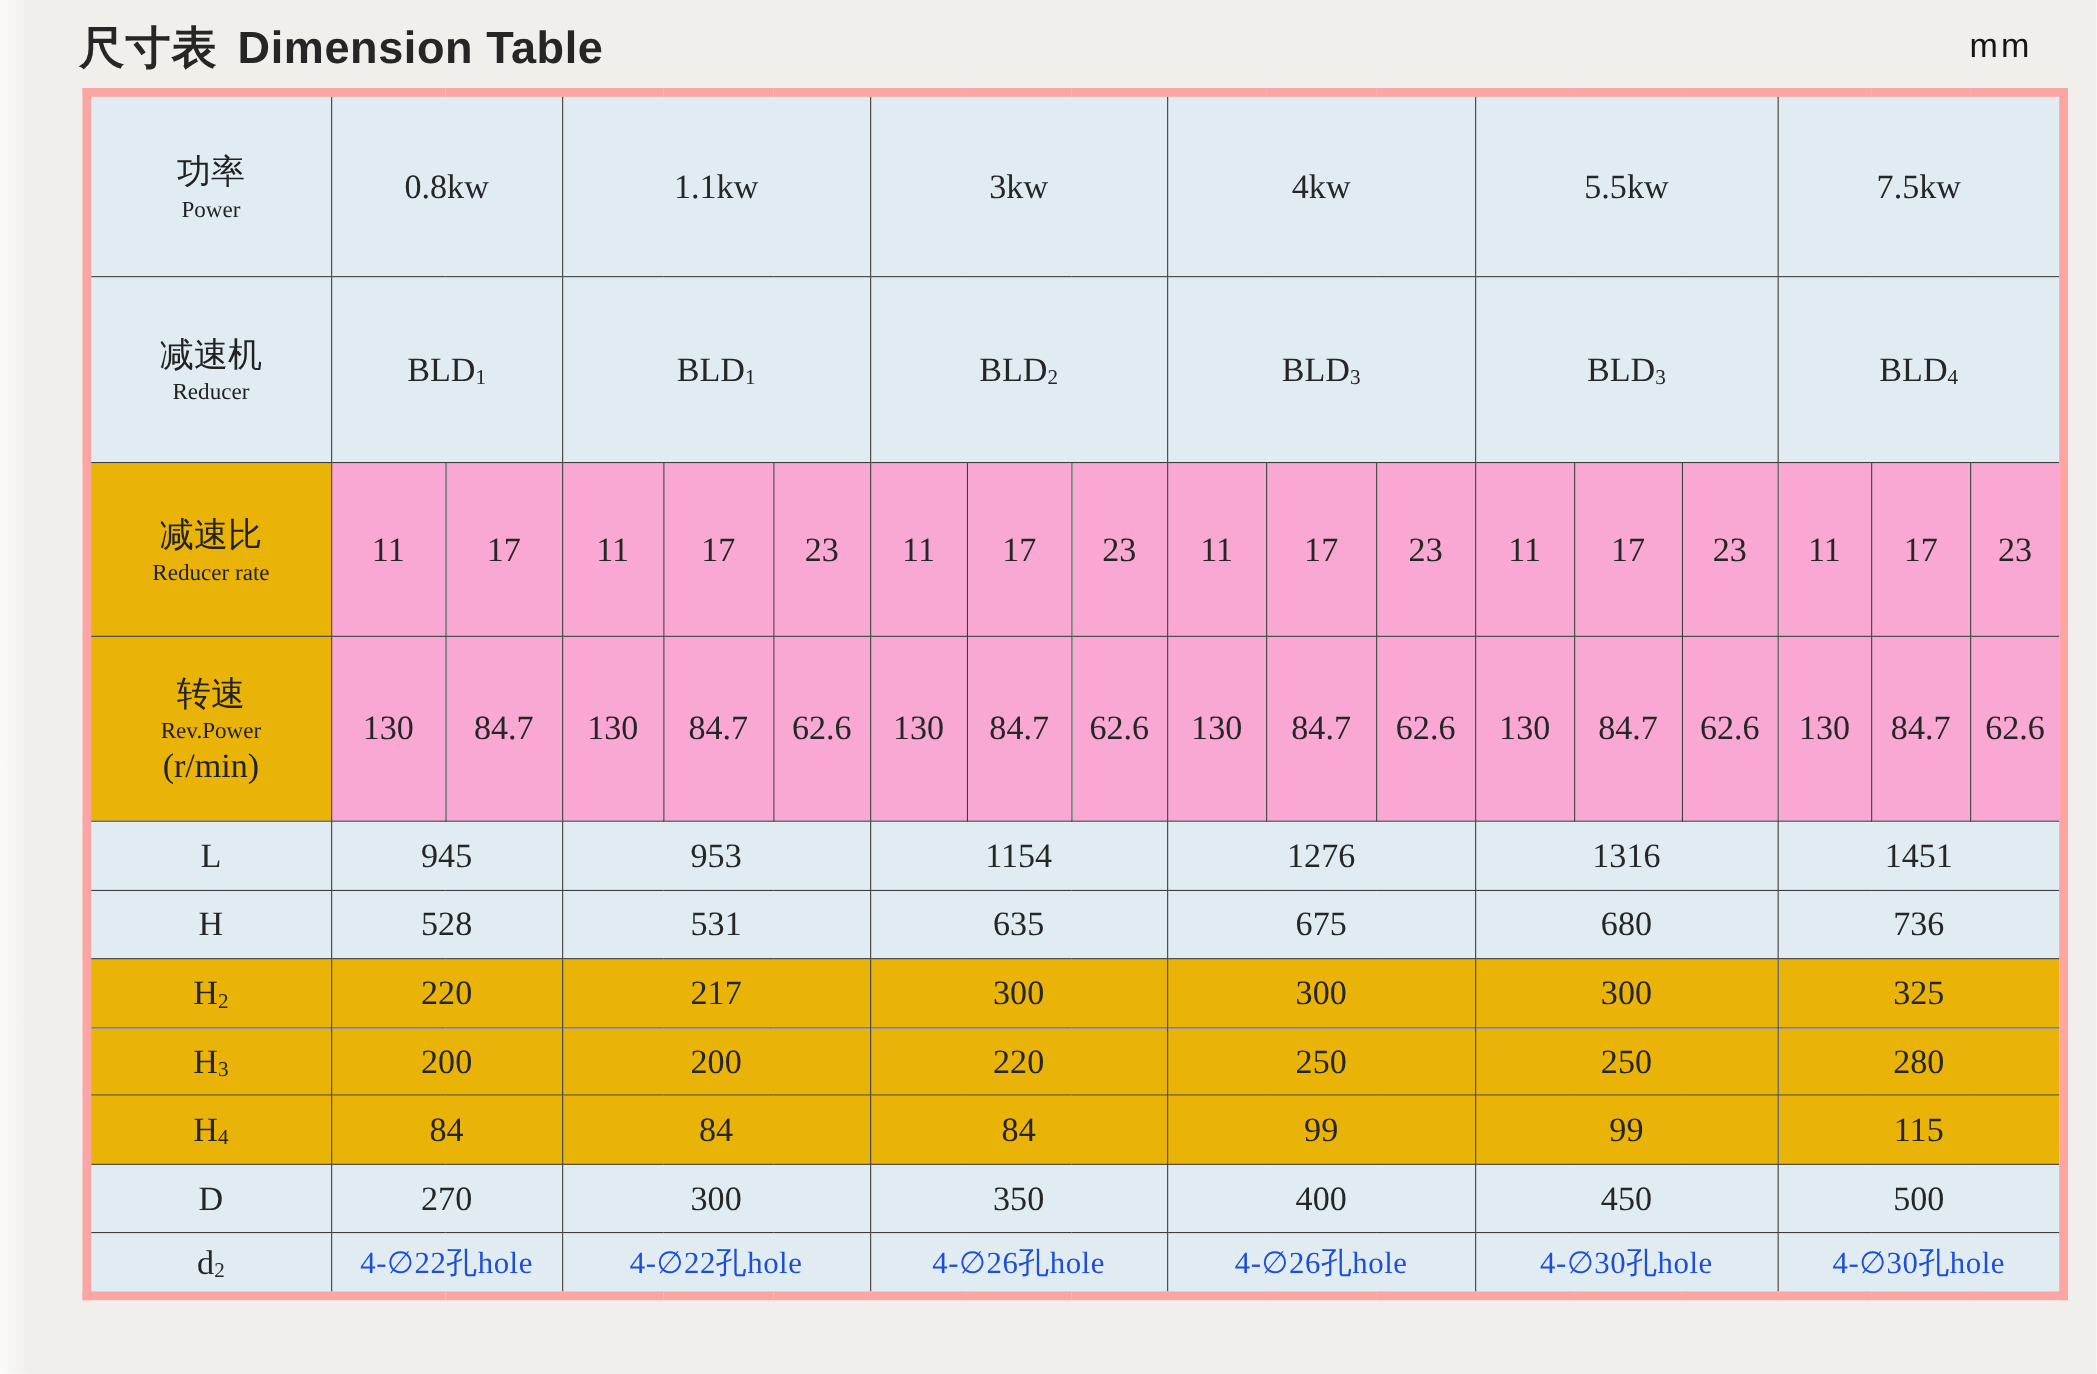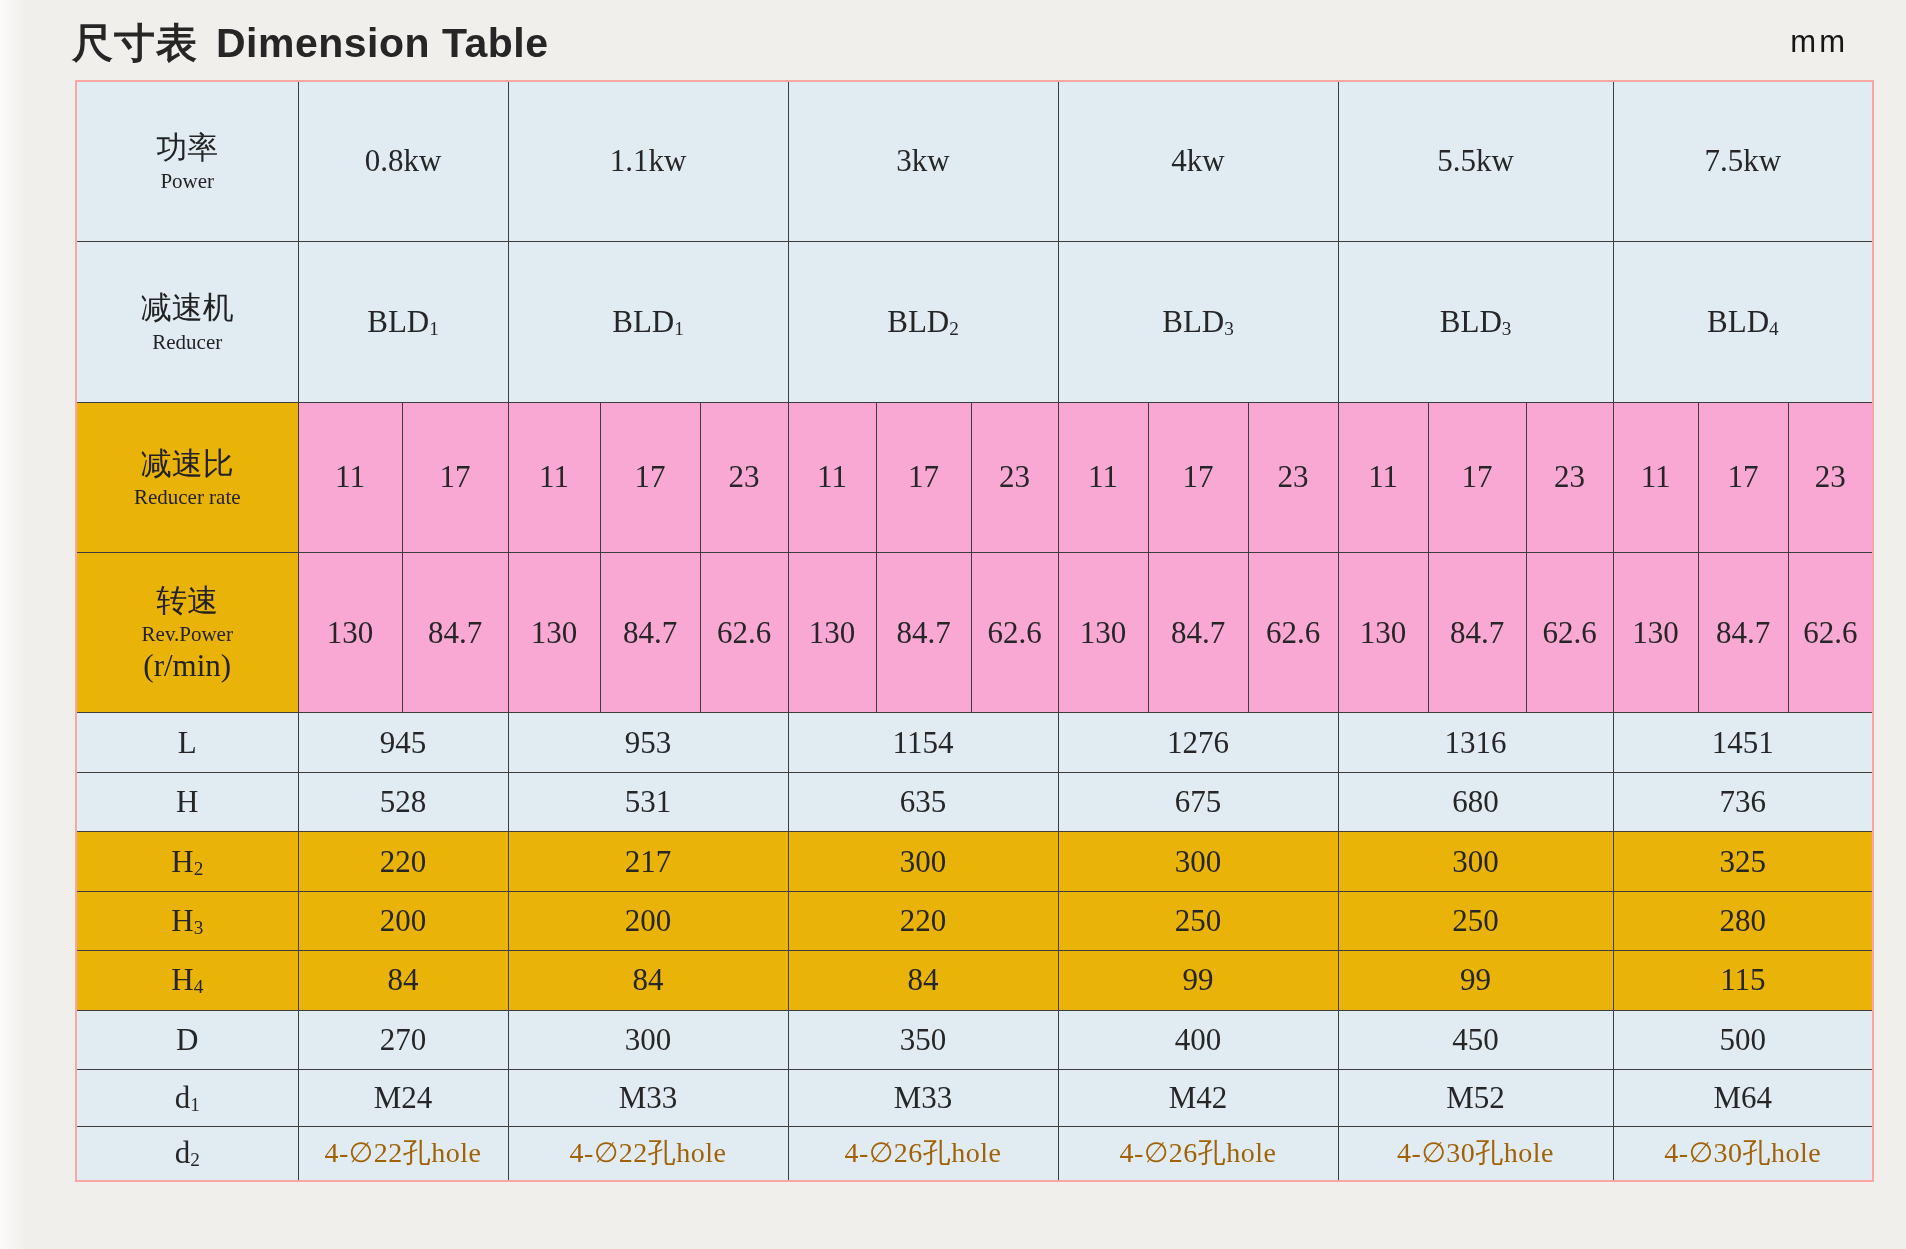--- a/index.html
+++ b/index.html
@@ -16,34 +16,34 @@
   }
   .page-title .en{margin-left:18px;letter-spacing:0.5px;}
   .unit{
     position:absolute;right:58px;top:24px;
     font-family:"Liberation Sans",sans-serif;font-size:31px;color:#161616;
     letter-spacing:3px;
   }
   .dim-table{
     position:absolute;left:75px;top:80px;width:1797px;height:1102px;
     border-collapse:collapse;table-layout:fixed;
-    border:2px solid #fca5a5;
+    border:8px solid #fca5a5;
   }
   .dim-table td{
     border:1.6px solid #3d3d3d;text-align:center;vertical-align:middle;
     padding:0;overflow:hidden;
   }
   .blue{background:#e1ecf2;}
   .creamL{background:#eab308;}
   .creamC{background:#f9a8d4;}
   .lab-zh{display:block;font-size:31px;line-height:1.3;color:#222;}
   .lab-en{display:block;font-size:21px;line-height:1.25;color:#222;}
   .lab-unit{display:block;font-size:31px;line-height:1.2;color:#222;text-align:center;}
   .v{font-size:31px;color:#262626;}
-  .v-small{font-size:28px;color:#a16207;letter-spacing:0.5px;}
+  .v-small{font-size:28px;color:#1d4ed8;letter-spacing:0.5px;}
   .sub{font-size:0.62em;position:relative;bottom:-3px;letter-spacing:0;}
 </style>
 </head>
 <body>
 
 <div class="page-title">
   <span class="zh">尺寸表</span><span class="en">Dimension Table</span>
 </div>
 <div class="unit">mm</div>
 
@@ -199,29 +199,20 @@
   <tr style="height:56px">
     <td class="blue v"><span>D</span><span class="sub"></span></td>
     <td class="blue v" colspan="2">270</td>
     <td class="blue v" colspan="3">300</td>
     <td class="blue v" colspan="3">350</td>
     <td class="blue v" colspan="3">400</td>
     <td class="blue v" colspan="3">450</td>
     <td class="blue v" colspan="3">500</td>
   </tr>
 
-  <tr style="height:54px">
-    <td class="blue v"><span>d</span><span class="sub">1</span></td>
-    <td class="blue v" colspan="2">M24</td>
-    <td class="blue v" colspan="3">M33</td>
-    <td class="blue v" colspan="3">M33</td>
-    <td class="blue v" colspan="3">M42</td>
-    <td class="blue v" colspan="3">M52</td>
-    <td class="blue v" colspan="3">M64</td>
-  </tr>
 
   <tr style="height:52px">
     <td class="blue v"><span>d</span><span class="sub">2</span></td>
     <td class="blue v-small" colspan="2">4-∅22孔hole</td>
     <td class="blue v-small" colspan="3">4-∅22孔hole</td>
     <td class="blue v-small" colspan="3">4-∅26孔hole</td>
     <td class="blue v-small" colspan="3">4-∅26孔hole</td>
     <td class="blue v-small" colspan="3">4-∅30孔hole</td>
     <td class="blue v-small" colspan="3">4-∅30孔hole</td>
   </tr>

